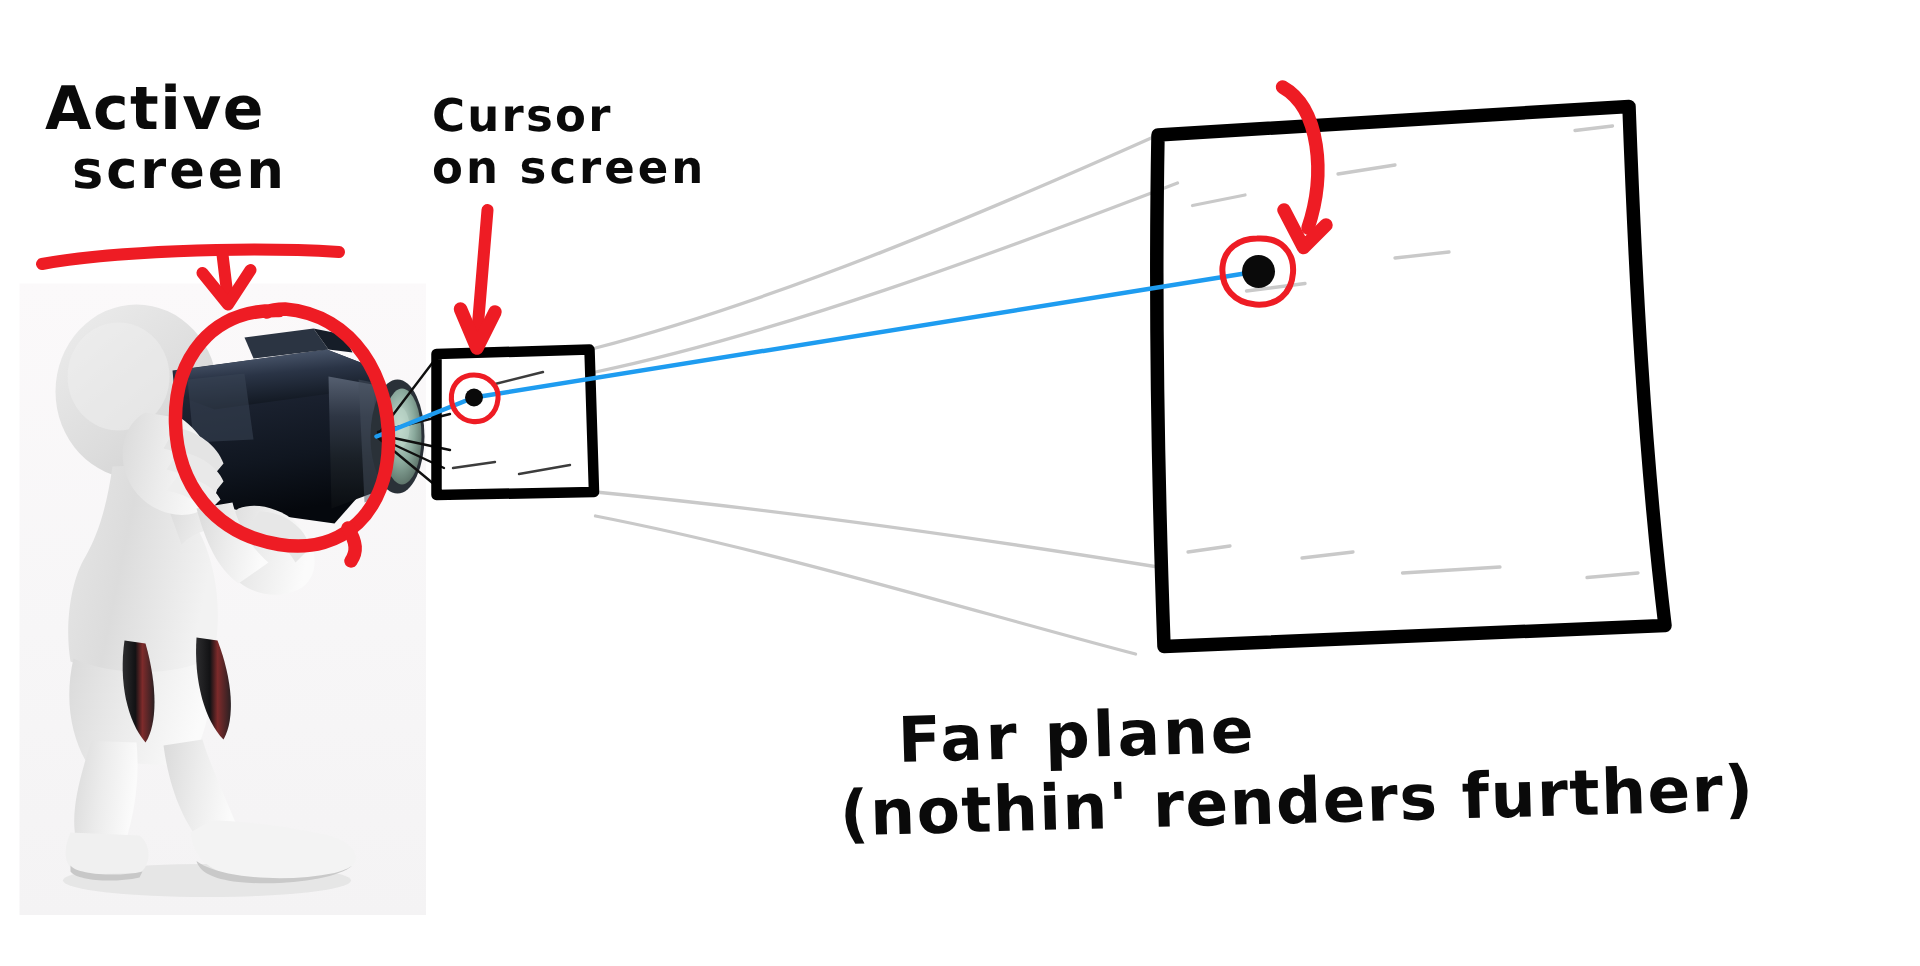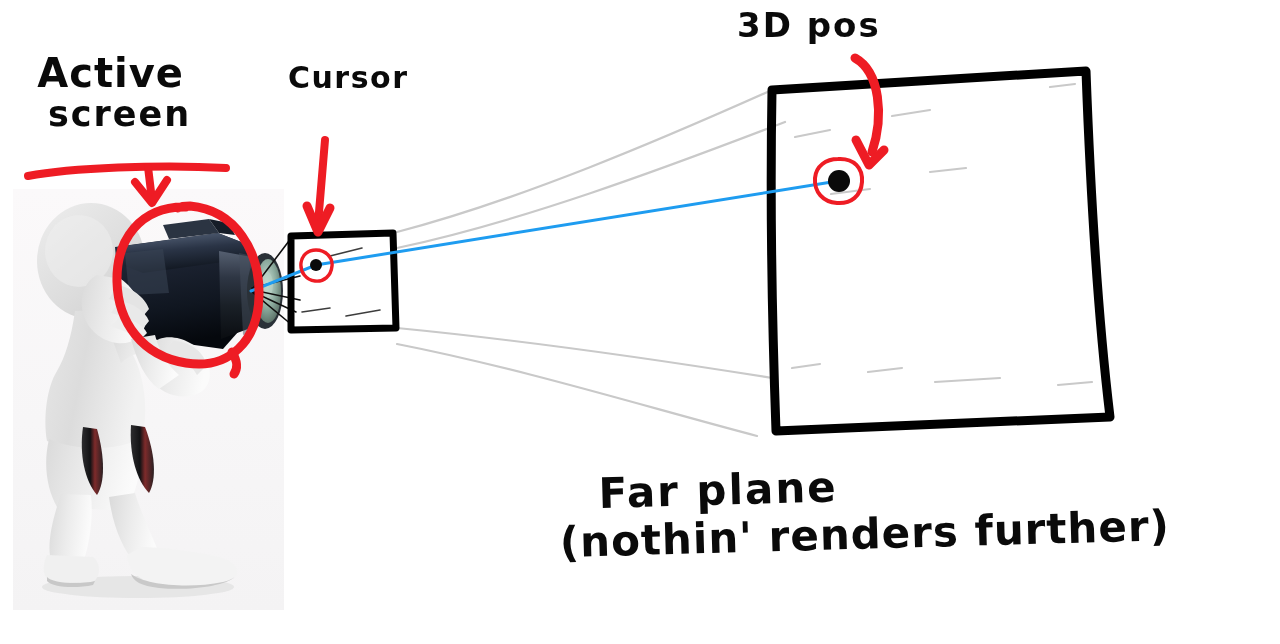--- a/index.html
+++ b/index.html
@@ -28,21 +28,20 @@
     font-weight: 700;
     color: #0a0a0a;
     white-space: nowrap;
     letter-spacing: 1px;
     line-height: 1.05;
   }
   #label-active-camera {
     left: 30px;
     top: 52px;
     font-size: 40px;
-    text-align: center;
   }
   #label-active-camera .line2 {
     display: block;
     margin-left: 18px;
     font-size: 35px;
     margin-top: 2px;
     letter-spacing: 2px;
   }
   #label-cursor-on-screen {
     left: 288px;
@@ -283,22 +282,22 @@
     </g>
   </svg>
 
   <div class="hand-label" id="label-active-camera">
     <span>Active</span>
     <span class="line2">screen</span>
   </div>
 
   <div class="hand-label" id="label-cursor-on-screen">
     <span>Cursor</span>
+    <span class="line2">on screen</span>
   </div>
 
-  <div class="hand-label" id="label-3d-pos">3D pos</div>
 
   <div class="hand-label" id="label-far-plane">
     <span>Far plane</span>
     <span class="line2">(nothin' renders further)</span>
   </div>
 
 </div>
 
 </body></html>

